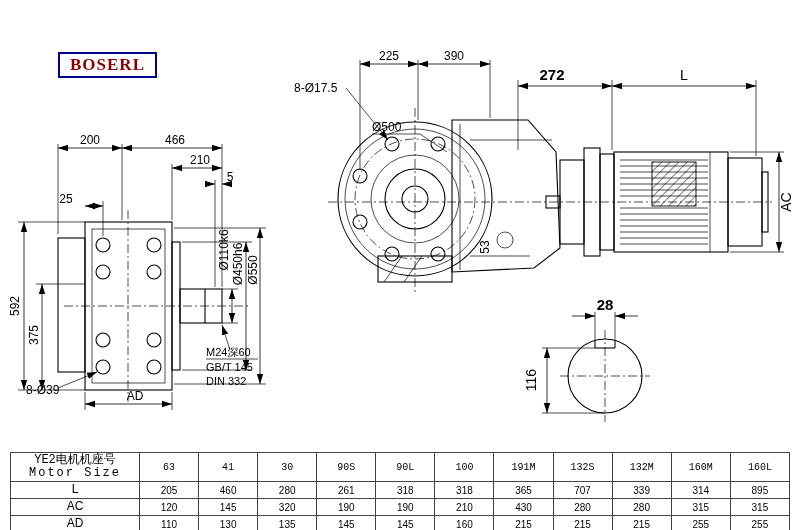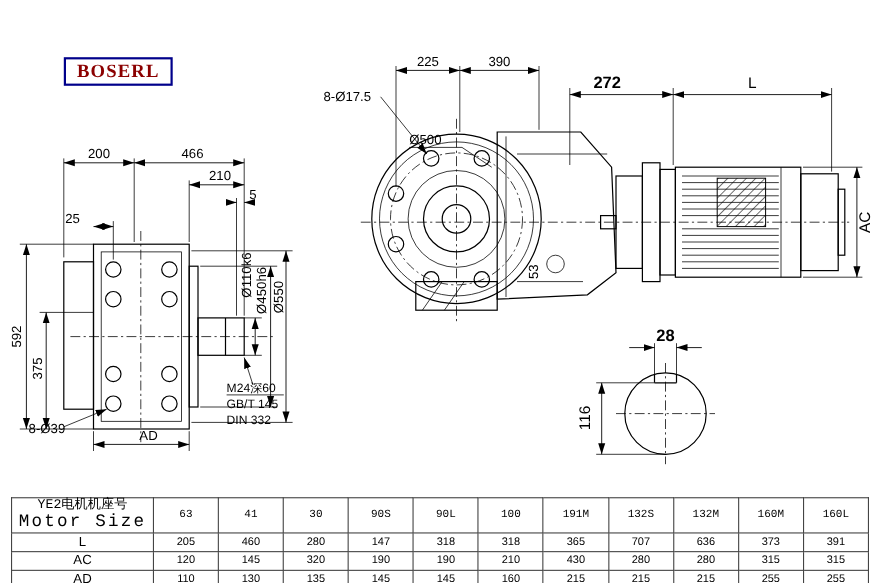--- a/index.html
+++ b/index.html
@@ -20,21 +20,21 @@
   text.big{font-size:15px;font-weight:bold;}
   text.md{font-size:14px;}
   text.sm{font-size:11px;}
   
   table.spec{position:absolute;left:10px;top:452px;width:780px;border-collapse:collapse;
              table-layout:fixed;background:#fff;}
   table.spec td{border:1px solid #444;text-align:center;vertical-align:middle;
                 font-size:10px;padding:0;height:16px;}
   table.spec td.first{width:128px;font-size:12px;line-height:1.1;}
   table.spec tr.hdr td{height:28px;font-family:Liberation Mono, monospace;}
-  .hdr-en{letter-spacing:2px;font-size:16px;}
+  .hdr-en{letter-spacing:2px;font-size:12px;}
 </style>
 </head>
 <body>
 
 <div class="page">
 
   <div class="logo">BOSERL</div>
 
   <svg class="drawing" width="800" height="452" viewBox="0 0 800 452">
     <defs>
@@ -255,28 +255,28 @@
         <td>132S</td>
         <td>132M</td>
         <td>160M</td>
         <td>160L</td>
       </tr>
       <tr>
         <td class="first">L</td>
         <td>205</td>
         <td>460</td>
         <td>280</td>
-        <td>147</td>
+        <td>261</td>
         <td>318</td>
         <td>318</td>
         <td>365</td>
         <td>707</td>
-        <td>636</td>
-        <td>373</td>
-        <td>391</td>
+        <td>339</td>
+        <td>314</td>
+        <td>895</td>
       </tr>
       <tr>
         <td class="first">AC</td>
         <td>120</td>
         <td>145</td>
         <td>320</td>
         <td>190</td>
         <td>190</td>
         <td>210</td>
         <td>430</td>

